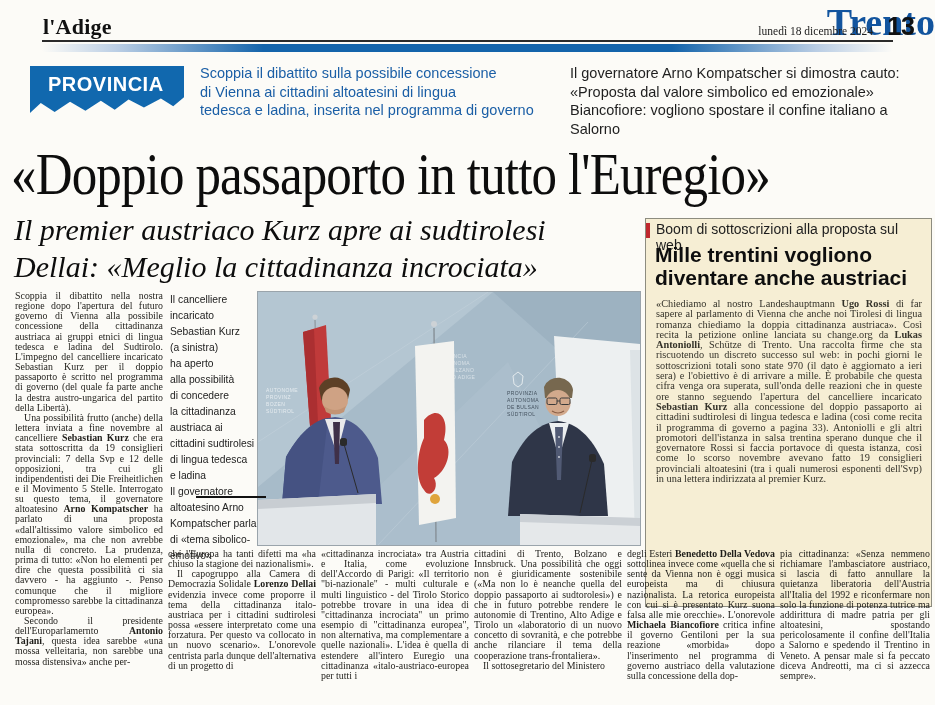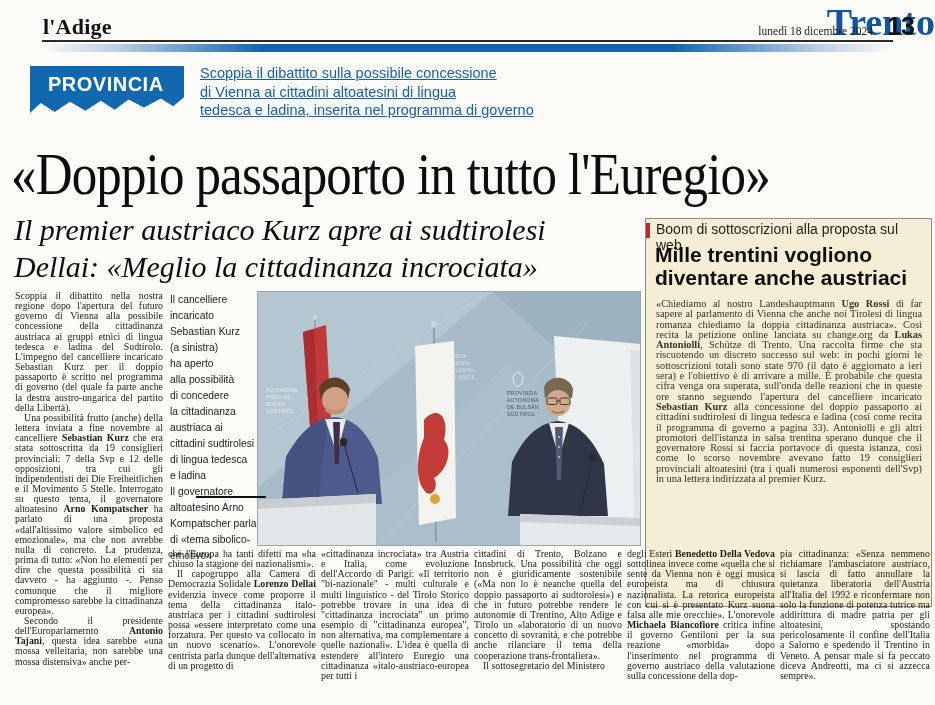--- a/index.html
+++ b/index.html
@@ -14,21 +14,21 @@
   .page-number{right:20px;top:12px;font-size:25px;font-weight:bold;font-family:"Liberation Sans",sans-serif;color:#111;}
   .rule-thin{left:42px;right:42px;top:40px;height:1.5px;background:#2a2a2a;}
   .rule-bar{left:42px;right:42px;top:44px;height:8px;
     background:linear-gradient(90deg,#fcfbf7 0%,#b9cde4 9%,#1464ab 26%,#1464ab 74%,#b9cde4 91%,#fcfbf7 100%);}
 
   
   .kicker-box{left:30px;top:66px;width:154px;height:56px;background:#1168ae;
     clip-path:polygon(0 0,100% 0,100% 56%,93% 72%,85% 58%,74% 74%,64% 60%,55% 78%,46% 62%,36% 80%,26% 64%,16% 82%,7% 66%,0 84%);}
   .kicker-label{padding:7px 0 0 18px;font-family:"Liberation Sans",sans-serif;font-weight:bold;
     font-size:20px;letter-spacing:.5px;color:#fff;}
-  .standfirst{font-family:"Liberation Sans",sans-serif;font-size:14.5px;line-height:18.5px;white-space:pre-line;text-decoration:underline;}
+  .standfirst{font-family:"Liberation Sans",sans-serif;font-size:14.5px;line-height:18.5px;white-space:pre-line;}
   .standfirst.left{left:200px;top:64px;width:372px;color:#1b5fa6;}
   .standfirst.right{left:570px;top:64px;width:362px;color:#1f1f1f;}
 
   
   .headline{left:11px;top:140px;font-size:60px;letter-spacing:-1px;color:#0d0d0d;white-space:nowrap;
     transform:scaleX(.85);transform-origin:left top;}
   .subheadline{left:14px;top:211px;width:645px;font-size:30px;line-height:37px;font-style:italic;color:#0d0d0d;white-space:pre-line;}
 
   
   .bodycol{font-size:9.9px;line-height:10.15px;text-align:justify;color:#1e1d19;overflow:hidden;}
@@ -63,20 +63,23 @@
   <div class="abs page-number">13</div>
   <div class="abs rule-thin"></div>
   <div class="abs rule-bar"></div>
 
   <div class="abs kicker-box">
     <div class="kicker-label">PROVINCIA</div>
   </div>
   <div class="abs standfirst left">Scoppia il dibattito sulla possibile concessione
 di Vienna ai cittadini altoatesini di lingua
 tedesca e ladina, inserita nel programma di governo</div>
+  <div class="abs standfirst right">Il governatore Arno Kompatscher si dimostra cauto:
+«Proposta dal valore simbolico ed emozionale»
+Biancofiore: vogliono spostare il confine italiano a Salorno</div>
 
   <div class="abs headline">«Doppio passaporto in tutto l'Euregio»</div>
   <div class="abs subheadline">Il premier austriaco Kurz apre ai sudtirolesi
 Dellai: «Meglio la cittadinanza incrociata»</div>
 
   <div class="abs bodycol col1"><span>Scoppia il dibattito nella nostra regione dopo l'apertura del futuro governo di Vienna alla possibile concessione della cittadinanza austriaca ai gruppi etnici di lingua tedesca e ladina del Sudtirolo. L'impegno del cancelliere incaricato Sebastian Kurz per il doppio passaporto è scritto nel programma di governo (del quale fa parte anche la destra austro-ungarica del partito della Libertà).</span><br><span class="ind"></span><span>Una possibilità frutto (anche) della lettera inviata a fine novembre al cancelliere </span><b>Sebastian Kurz</b><span> che era stata sottoscritta da 19 consiglieri provinciali: 7 della Svp e 12 delle opposizioni, tra cui gli indipendentisti dei Die Freiheitlichen e il Movimento 5 Stelle. Interrogato su questo tema, il governatore altoatesino </span><b>Arno Kompatscher</b><span> ha parlato di una proposta «dall'altissimo valore simbolico ed emozionale», ma che non avrebbe nulla di concreto. La prudenza, prima di tutto: «Non ho elementi per dire che questa possibilità ci sia davvero - ha aggiunto -. Penso comunque che il migliore compromesso sarebbe la cittadinanza europea».</span><br><span class="ind"></span><span>Secondo il presidente dell'Europarlamernto </span><b>Antonio Tajani</b><span>, questa idea sarebbe «una mossa velleitaria, non sarebbe una mossa distensiva» anche per-</span></div>
   <div class="abs caption">Il cancelliere
 incaricato
 Sebastian Kurz
 (a sinistra)

